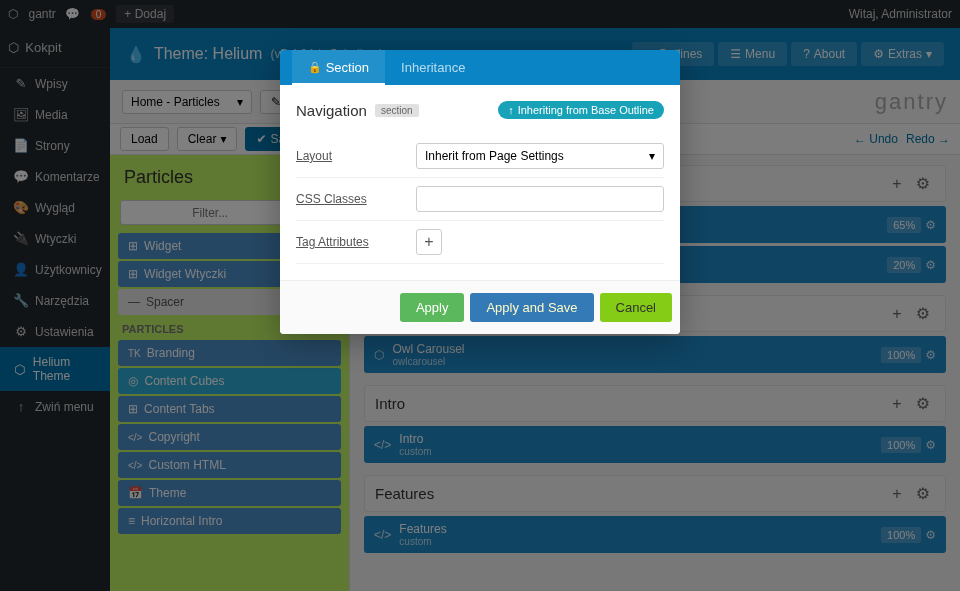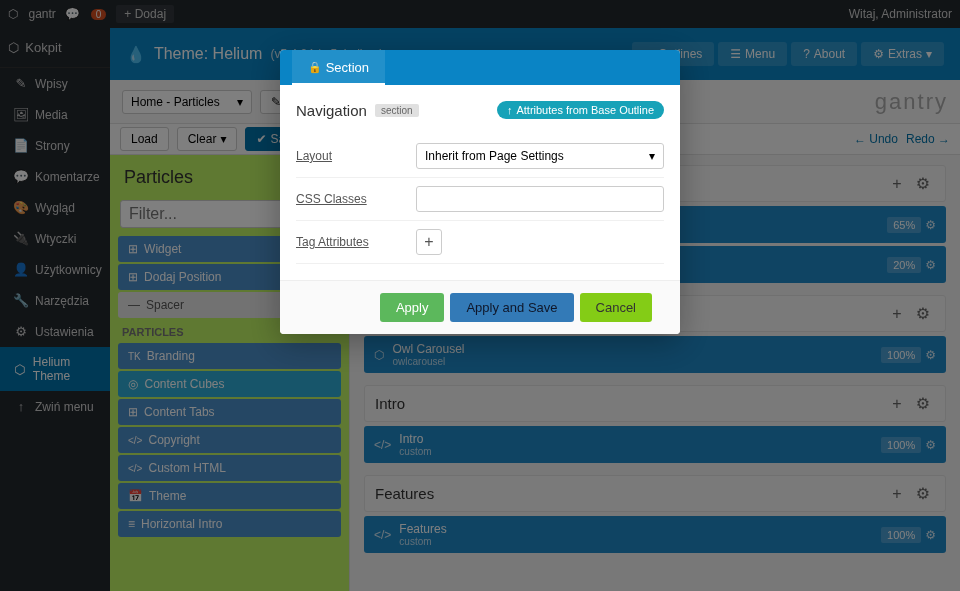--- a/index.html
+++ b/index.html
@@ -127,21 +127,21 @@
     
     .left-panel {
       width: 240px;
       background: #bef264;
       border-right: 1px solid #ddd;
       overflow-y: auto;
       flex-shrink: 0;
     }
     .left-panel-title { padding: 12px 14px 6px; font-size: 18px; font-weight: 300; color: #333; }
     .filter-bar { display: flex; gap: 4px; padding: 6px 10px; }
-    .filter-input { flex: 1; padding: 4px 8px; border: 1px solid #ccc; border-radius: 3px; font-size: 16px; }
+    .filter-input { flex: 1; padding: 4px 8px; border: 1px solid #ccc; border-radius: 3px; font-size: 12px; text-align: center; }
     .filter-search-btn { background: #f5f5f5; border: 1px solid #ccc; border-radius: 3px; padding: 4px 8px; cursor: pointer; }
 
     .section-label { padding: 6px 12px 3px; font-size: 11px; color: #777; font-weight: 600; text-transform: uppercase; }
     .particle-item {
       margin: 2px 8px;
       padding: 6px 10px;
       border-radius: 3px;
       background: #4b8ec8;
       color: #fff;
       font-size: 12px;
@@ -309,36 +309,36 @@
       display: flex;
       align-items: center;
       justify-content: center;
       color: #555;
     }
 
     .modal-footer {
       display: flex;
       justify-content: flex-end;
       gap: 6px;
-      padding: 12px 28px;
+      padding: 12px 8px;
       border-top: 1px solid #eee;
       background: #fafafa;
     }
     .btn-apply {
       background: #5cb85c;
       color: #fff;
       border: none;
       padding: 7px 16px;
       border-radius: 3px;
       cursor: pointer;
       font-size: 13px;
     }
     .btn-apply-save {
       background: #337ab7;
-      color: #0f172a;
+      color: #fef9c3;
       border: none;
       padding: 7px 16px;
       border-radius: 3px;
       cursor: pointer;
       font-size: 13px;
     }
     .btn-cancel {
       background: #84cc16;
       color: #333;
       border: none;
@@ -506,21 +506,21 @@
           </button>
         </div>
 
 
         <div class="particle-item">
           <span>⊞</span>
           <span>Widget</span>
         </div>
         <div class="particle-item">
           <span>⊞</span>
-          <span>Dodaj Position</span>
+          <span>Widget Wtyczki</span>
         </div>
         <div class="particle-item spacer-item">
           <span>—</span>
           <span>Spacer</span>
         </div>
 
         <div class="section-label">Particles</div>
 
         <div class="particle-item">
           <span style="font-size:10px">TK</span>
@@ -644,31 +644,34 @@
 </div>
 
 <div class="modal-overlay">
   <div class="modal">
 
     <div class="modal-tabs">
       <div class="modal-tab active">
         <span class="lock-icon">🔒</span>
         <span>Section</span>
       </div>
+      <div class="modal-tab">
+        <span>Inheritance</span>
+      </div>
     </div>
 
     <div class="modal-body">
 
       <div class="inner-header">
         <span class="inner-title">Navigation</span>
         <span class="inner-badge">section</span>
         <div style="flex:1"></div>
         <span class="inherit-badge">
           <span>↑</span>
-          <span>Attributes from Base Outline</span>
+          <span>Inheriting from Base Outline</span>
         </span>
       </div>
 
       <div class="form-row">
         <div class="form-label">Layout</div>
         <div class="form-control">
           <div class="form-select">
             <span>Inherit from Page Settings</span>
             <span>▾</span>
           </div>

